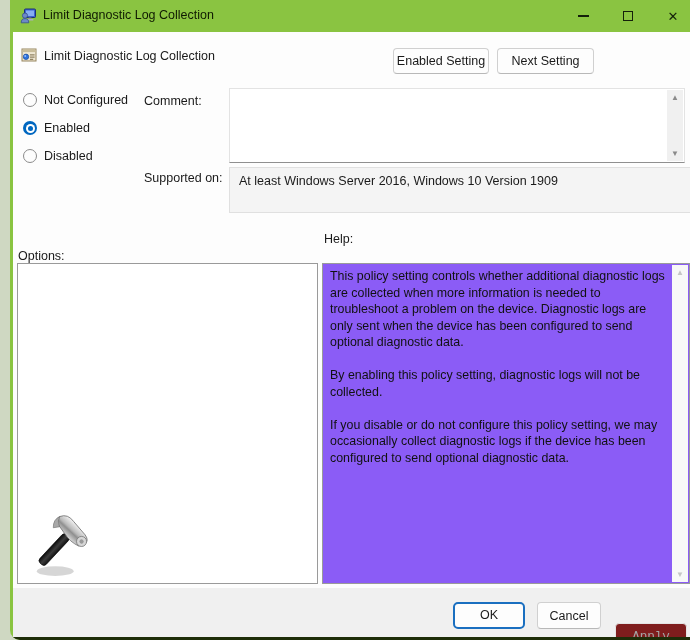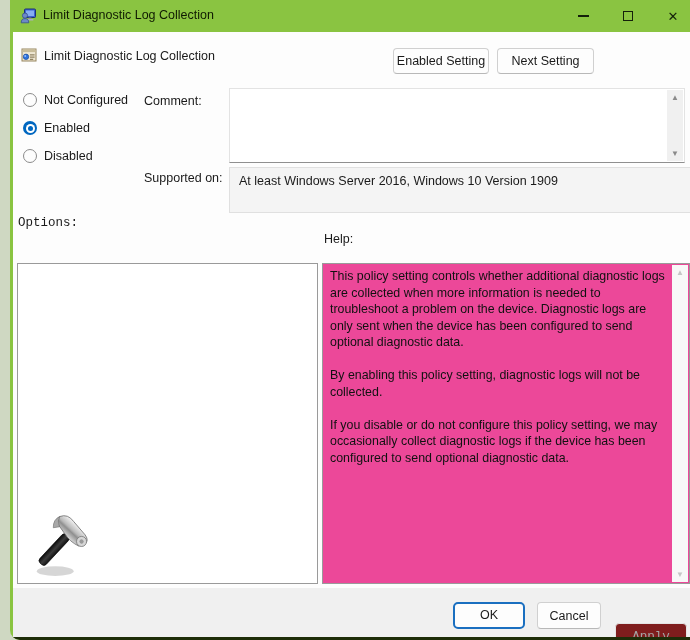--- a/index.html
+++ b/index.html
@@ -46,21 +46,21 @@
   .radio-row-0 { top:61px; } .radio-row-1 { top:89px; } .radio-row-2 { top:117px; }
   .radio { width:14px; height:14px; border-radius:50%; border:1px solid #8b8b8b; background:#fdfdfd; flex:none; }
   .radio-sel { width:14px; height:14px; border-radius:50%; background:#0067c0; position:relative; flex:none; }
   .radio-sel::after  { content:""; position:absolute; inset:2.5px; border-radius:50%; background:#ffffff; }
   .radio-sel::before { content:""; position:absolute; inset:4.5px; border-radius:50%; background:#0067c0; z-index:1; }
   .radio-label { font-size:12.5px; }
 
   .field-label { position:absolute; font-size:12.5px; }
   .lbl-comment { left:131px; top:62px; }
   .lbl-supported { left:131px; top:139px; }
-  .lbl-options { left:5px; top:184px;font-family:Liberation Mono, monospace; }
+  .lbl-options { left:5px; top:217px; }
   .lbl-help { left:311px; top:200px; }
 
   
   .comment-box {
     position:absolute; left:216px; top:56px; width:456px; height:75px;
     background:#ffffff; border:1px solid #e3e3e3; border-bottom-color:#8f8f8f;
   }
   
   .supported-box {
     position:absolute; left:216px; top:135px; width:504px; height:46px;
@@ -74,21 +74,21 @@
   .arr-up { top:0; } .arr-down { bottom:0; }
   .arr-dark { color:#8a8a8a; } .arr-light { color:#c6c6c6; }
 
   
   .options-box {
     position:absolute; left:4px; top:231px; width:301px; height:321px;
     background:#ffffff; border:1px solid #9a9a9a;
   }
   .help-box {
     position:absolute; left:309px; top:231px; width:368px; height:321px;
-    background:#ec4899; border:1px solid #9a9a9a;
+    background:#8b5cf6; border:1px solid #9a9a9a;
   }
   .help-text { position:absolute; left:7px; top:4px; right:21px; font-size:12.4px; line-height:16.5px; color:#111; }
   .help-text p { margin:0 0 16.5px 0; }
   .help-scroll { background:#f8f8f8; }
 
   .hammer { position:absolute; left:13px; bottom:5px; width:62px; height:66px; }
 
   
   .footer { position:absolute; left:0; right:0; bottom:0; height:49px; background:#f0f0f0; }
   .btn-ok {

